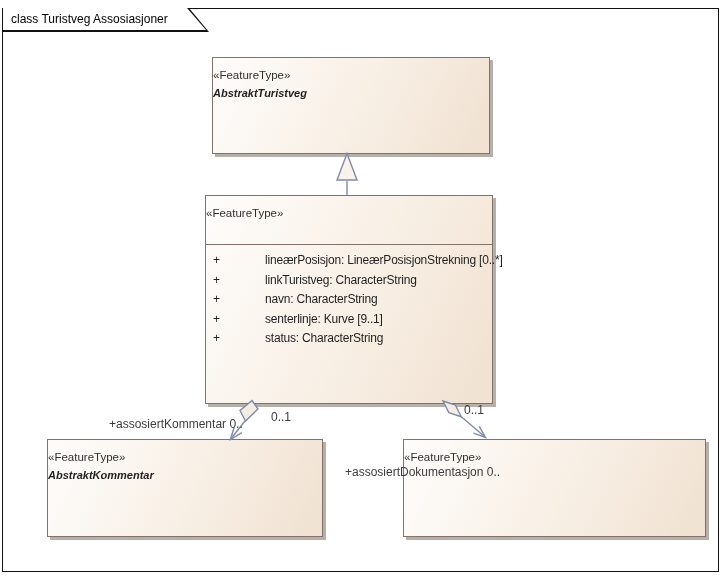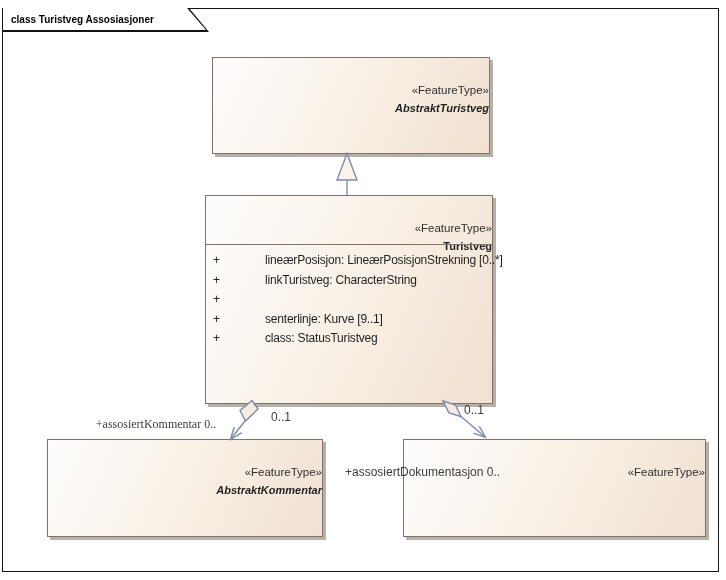--- a/index.html
+++ b/index.html
@@ -20,31 +20,31 @@
     clip-path:polygon(0 0, 186px 0, 206px 24px, 0 24px);
     z-index:5;
   }
   .tab-inner {
     position:absolute; left:0; top:0; width:203px; height:22px;
     background:#ffffff;
     clip-path:polygon(0 0, 184px 0, 203px 22px, 0 22px);
   }
   .tab-label {
     position:absolute; left:8px; top:0; height:23px; line-height:23px;
-    font-size:10px; font-weight:bold; color:#000; white-space:nowrap;
+    font-size:12px; font-weight:normal; color:#000; white-space:nowrap;
   }
   
   .class-box {
     position:absolute;
     background:linear-gradient(115deg, #fefdfc 0%, #f8efe4 55%, #f0e1d1 100%);
     border:1px solid #82726a;
     box-shadow:3px 3px 0 0 #b6b0ab;
     z-index:2;
   }
-  .class-head { text-align:right; padding-top:24px; }
+  .class-head { text-align:left; padding-top:9px; }
   .stereotype {
     font-size:11.5px; color:#2e2e2e; line-height:17px; display:block;
   }
   .class-name {
     font-size:11px; font-weight:bold; color:#1f1f1f; line-height:18px; display:block;
   }
   .class-name.abstract { font-style:italic; }
   .attr-compartment {
     position:absolute; left:0; right:0; top:48px; bottom:0;
     border-top:1px solid #82726a; padding-top:6px;
@@ -100,56 +100,56 @@
   <div class="class-box" style="left:212px; top:57px; width:276px; height:95px;">
     <div class="class-head">
       <span class="stereotype">«FeatureType»</span>
       <span class="class-name abstract">AbstraktTuristveg</span>
     </div>
   </div>
 
   <div class="class-box" style="left:205px; top:195px; width:286px; height:207px;">
     <div class="class-head">
       <span class="stereotype">«FeatureType»</span>
-      <span class="class-name">Turistveg</span>
     </div>
     <div class="attr-compartment">
       <div class="attr-row">
         <span class="attr-vis">+</span>
         <span class="attr-text">lineærPosisjon: LineærPosisjonStrekning [0..*]</span>
       </div>
       <div class="attr-row">
         <span class="attr-vis">+</span>
         <span class="attr-text">linkTuristveg: CharacterString</span>
       </div>
       <div class="attr-row">
         <span class="attr-vis">+</span>
+        <span class="attr-text">navn: CharacterString</span>
       </div>
       <div class="attr-row">
         <span class="attr-vis">+</span>
         <span class="attr-text">senterlinje: Kurve [9..1]</span>
       </div>
       <div class="attr-row">
         <span class="attr-vis">+</span>
-        <span class="attr-text">class: StatusTuristveg</span>
+        <span class="attr-text">status: CharacterString</span>
       </div>
     </div>
   </div>
 
   <div class="class-box" style="left:47px; top:439px; width:274px; height:96px;">
     <div class="class-head">
       <span class="stereotype">«FeatureType»</span>
       <span class="class-name abstract">AbstraktKommentar</span>
     </div>
   </div>
 
   <div class="class-box" style="left:403px; top:439px; width:301px; height:96px;">
     <div class="class-head">
       <span class="stereotype">«FeatureType»</span>
     </div>
   </div>
 
-  <div class="conn-label" style="left:81px; top:417px; width:150px; text-align:center;font-family:Liberation Serif, serif;">+assosiertKommentar 0..</div>
+  <div class="conn-label" style="left:109px; top:417px; width:150px; text-align:left;">+assosiertKommentar 0..</div>
   <div class="conn-label" style="left:271px; top:410px;">0..1</div>
   <div class="conn-label" style="left:345px; top:417px;margin-top:48px;">+assosiertDokumentasjon 0..</div>
   <div class="conn-label" style="left:464px; top:403px;">0..1</div>
 
 </div>
 
 </body></html>

